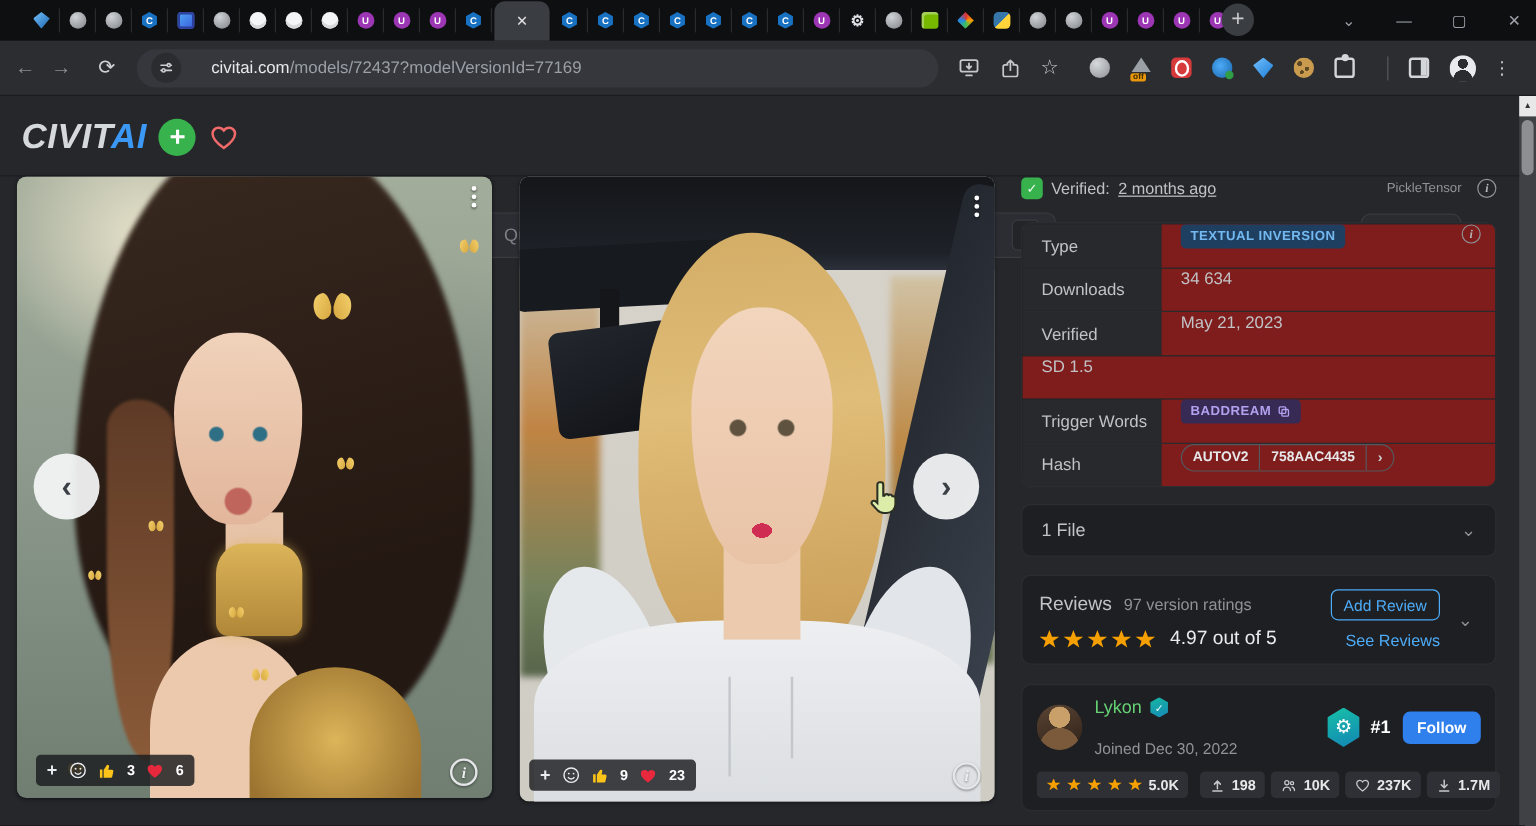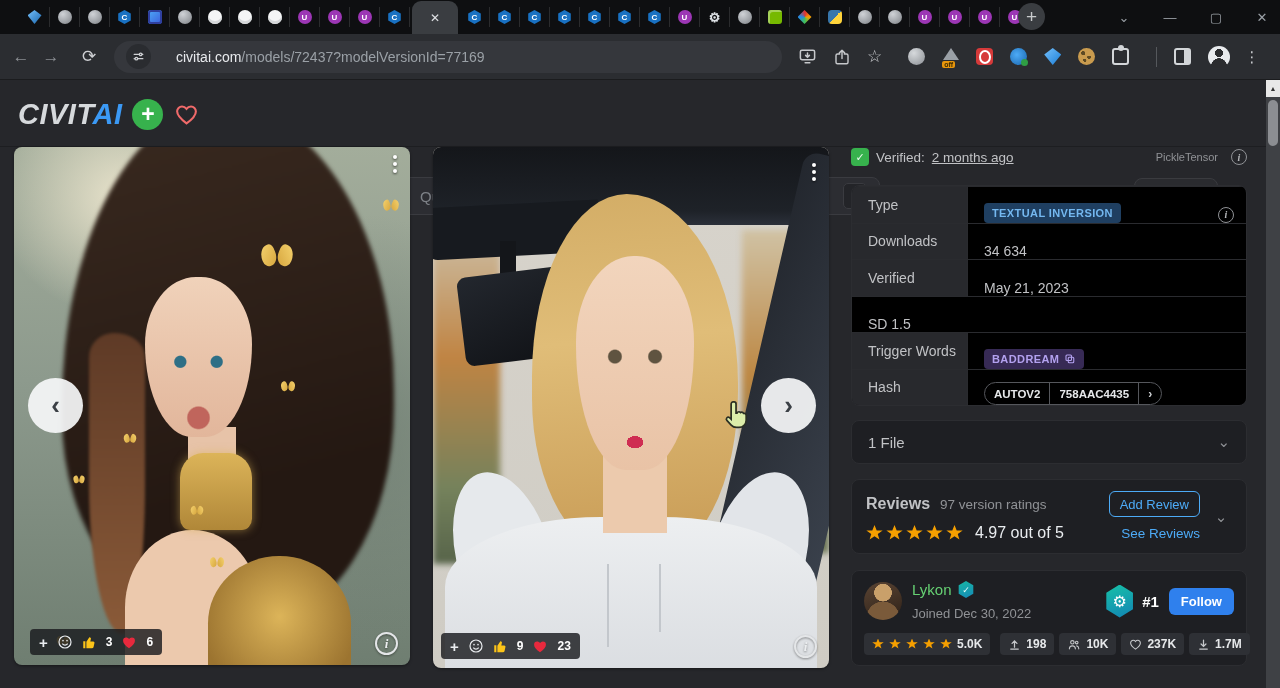--- a/index.html
+++ b/index.html
@@ -125,48 +125,48 @@
 .shield{width:18px;height:18px;border-radius:4px;background:#37b24d;color:#eafbee;font-size:11px;display:flex;align-items:center;justify-content:center}
 .vtime{text-decoration:underline;cursor:pointer}
 .vspacer{flex:1}
 .pickle{color:#909296;font-size:11px}
 .infoi{width:16px;height:16px;border-radius:50%;border:1.4px solid #909296;color:#b6b8bb;font:italic bold 10px "Liberation Serif",serif;display:flex;align-items:center;justify-content:center;margin-left:6px;cursor:pointer}
 .dcard{margin-top:18px;background:#1e1f23;border:1px solid #2c2d31;border-radius:8px;overflow:hidden}
 .dhead{height:40px;display:flex;align-items:center;justify-content:space-between;padding:0 16px;color:#c1c2c5;font-size:16px}
 .chev{color:#909296;font-size:15px;cursor:pointer}
 .drow{display:flex;height:36.5px;border-top:1px solid #2a2b2f}
 .dlabel{width:116px;min-width:116px;background:#28292d;display:flex;align-items:center;padding-left:16px;color:#c1c2c5;font-size:14px;border-right:1px solid #2a2b2f}
-.dval{flex:1;background:#000000;display:flex;align-items:flex-end;padding:0 12px 0 16px;color:#c1c2c5;font-size:14px}
+.dval{flex:1;background:#7f1d1d;display:flex;align-items:flex-start;padding:0 12px 0 16px;color:#c1c2c5;font-size:14px}
 .badge{height:20px;padding:0 8px;border-radius:4px;font-size:11px;font-weight:bold;letter-spacing:.4px;display:flex;align-items:center;gap:5px;cursor:pointer}
 .b-blue{background:#1f3f61;color:#74b8f0}
 .b-purple{background:#372a55;color:#b3a1ef}
 .flexsp{flex:1}
 .hashpill{display:inline-flex;height:23px;border:1px solid #55575c;border-radius:13px;overflow:hidden;align-items:stretch;cursor:pointer}
 .hseg{display:flex;align-items:center;padding:0 9px;color:#e6e8ea;font-size:11.5px;font-weight:bold;border-right:1px solid #55575c}
 .hseg:last-child{border-right:none;color:#cfd2d5;font-size:12px}
 .fcard{margin-top:14px;height:44px;background:#1e1f23;border:1px solid #2c2d31;border-radius:8px;display:flex;align-items:center;justify-content:space-between;padding:0 16px;color:#c1c2c5;font-size:15px}
 .rcard{margin-top:15px;background:#1e1f23;border:1px solid #2c2d31;border-radius:8px;padding:11px 14px;display:grid;grid-template-columns:1fr auto 22px;grid-template-rows:auto auto;column-gap:10px;row-gap:7px;align-items:center}
 .rtitle{display:flex;align-items:baseline;gap:10px}
-.rtitle b{color:#c1c2c5;font-size:16px;font-weight:bold}
+.rtitle b{color:#c1c2c5;font-size:16px;font-weight:normal}
 .rsub{color:#909296;font-size:13.5px}
 .addrev{height:26px;padding:0 10px;border:1px solid #4dabf7;border-radius:6px;color:#4dabf7;font-size:13px;background:none;display:flex;align-items:center;cursor:pointer;justify-self:end}
 .rchev{grid-row:1/3;grid-column:3;justify-self:center}
 .starrow{display:flex;align-items:center;gap:3px}
 .star{width:17px;height:16px;background:#f59f00;clip-path:polygon(50% 0,63% 35%,98% 35%,69% 57%,79% 91%,50% 70%,21% 91%,31% 57%,2% 35%,37% 35%)}
 .star.s11{width:12px;height:11px}
 .score{color:#e9ecef;font-size:16px;margin-left:9px}
 .seerev{color:#4dabf7;font-size:13.5px;cursor:pointer;justify-self:end}
 .ccard{margin-top:16px;background:#1e1f23;border:1px solid #2c2d31;border-radius:8px;padding:10px 12px}
 .crow1{display:flex;align-items:center}
 .avatar{width:38px;height:38px;border-radius:50%;background:radial-gradient(circle at 50% 28%,#c9a06a 0 26%,transparent 27%),radial-gradient(circle at 50% 95%,#7a5a3a 0 40%,transparent 41%),linear-gradient(160deg,#5a4433,#2e2118);cursor:pointer}
 .cname{margin-left:10px}
 .cnrow{display:flex;align-items:center;gap:6px}
 .uname{color:#66d173;font-size:15px;cursor:pointer}
 .cbadge{width:17px;height:17px;background:linear-gradient(160deg,#16b8a2,#1689b8);clip-path:polygon(50% 0,93% 25%,93% 75%,50% 100%,7% 75%,7% 25%);display:flex;align-items:center;justify-content:center;color:#eafffb;font-size:9px}
-.joined{color:#909296;font-size:13px;margin-top:8px}
+.joined{color:#909296;font-size:13px;margin-top:18px}
 .rankhex{width:31px;height:33px;background:linear-gradient(160deg,#17c2a7,#1283b5);clip-path:polygon(50% 0,93% 25%,93% 75%,50% 100%,7% 75%,7% 25%);display:flex;align-items:center;justify-content:center;color:#fff;font-size:16px}
 .ranknum{color:#fff;font-size:15px;font-weight:bold;margin:0 10px 0 7px}
 .followbtn{height:27px;padding:0 12px;border-radius:6px;background:#2f80ed;color:#fff;font-size:13px;font-weight:bold;border:none;display:flex;align-items:center;cursor:pointer}
 .crow2{display:flex;align-items:center;margin-top:12px;gap:5px}
 .pill{height:22px;border-radius:4px;background:#2e3035;display:flex;align-items:center;gap:5px;padding:0 8px;color:#e6e8ea;font-size:12px;font-weight:bold;cursor:pointer}
 .pill svg{display:block}
 .pillgap{flex:1}
 
 
 .sb{position:absolute;right:0;top:80px;width:14px;height:608px;background:#3f4145}

